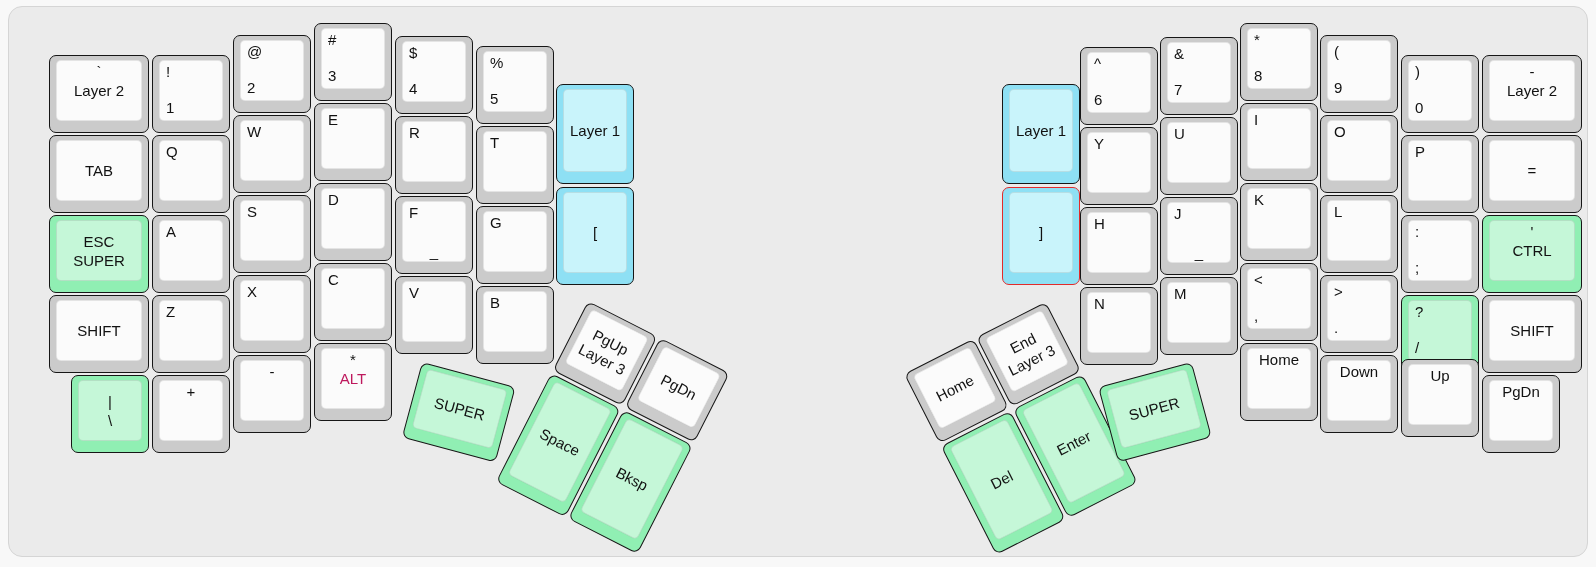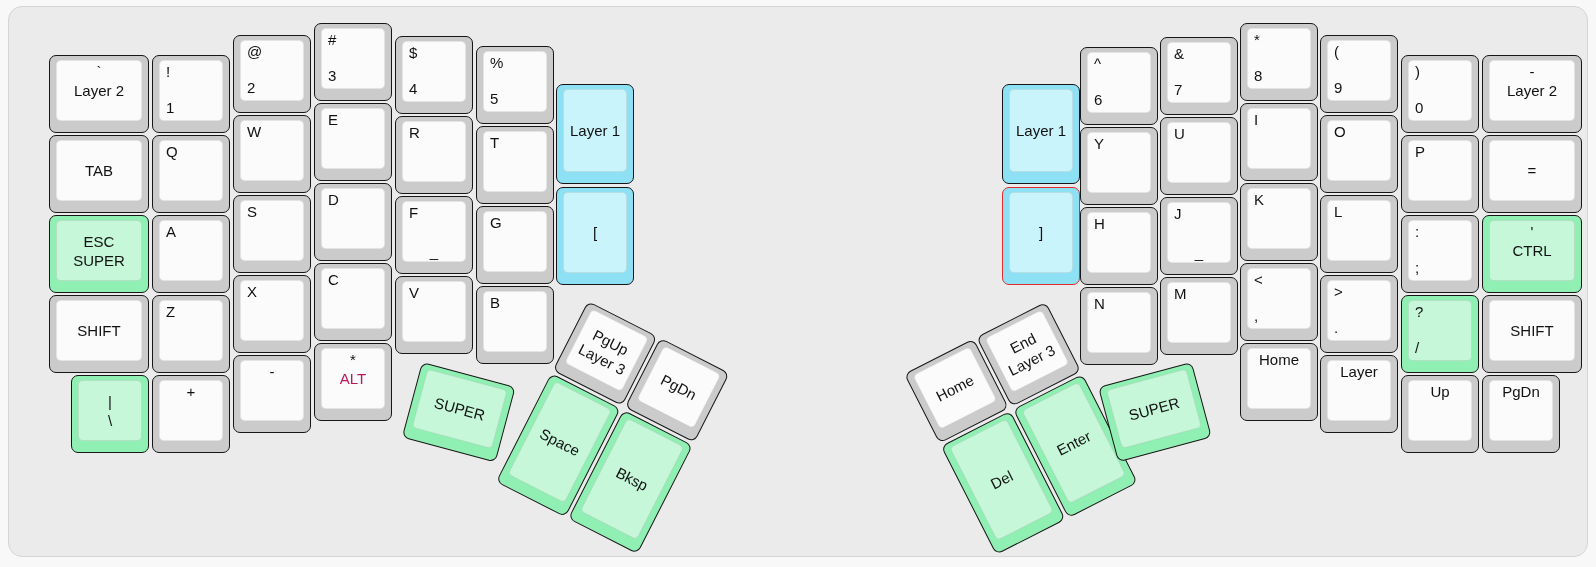--- a/index.html
+++ b/index.html
@@ -331,21 +331,21 @@
         </div>
       </div>
       <div class="key" style="left: 1311px; top: 268px; width: 78px; height: 78px; background: rgb(203, 203, 203); border-color: rgb(22, 22, 22);">
         <div class="ktop" style="background: rgb(251, 251, 251);">
           <span class="lg tl" style="color: rgb(17, 17, 17);">&gt;</span>
           <span class="lg bl" style="color: rgb(17, 17, 17);">.</span>
         </div>
       </div>
       <div class="key" style="left: 1311px; top: 348px; width: 78px; height: 78px; background: rgb(203, 203, 203); border-color: rgb(22, 22, 22);">
         <div class="ktop" style="background: rgb(251, 251, 251);">
-          <span class="lg tc" style="color: rgb(17, 17, 17);">Layer</span>
+          <span class="lg tc" style="color: rgb(17, 17, 17);">Down</span>
         </div>
       </div>
       <div class="key" style="left: 1392px; top: 48px; width: 78px; height: 78px; background: rgb(203, 203, 203); border-color: rgb(22, 22, 22);">
         <div class="ktop" style="background: rgb(251, 251, 251);">
           <span class="lg tl" style="color: rgb(17, 17, 17);">)</span>
           <span class="lg bl" style="color: rgb(17, 17, 17);">0</span>
         </div>
       </div>
       <div class="key" style="left: 1392px; top: 128px; width: 78px; height: 78px; background: rgb(203, 203, 203); border-color: rgb(22, 22, 22);">
         <div class="ktop" style="background: rgb(251, 251, 251);">
@@ -357,21 +357,21 @@
           <span class="lg tl" style="color: rgb(17, 17, 17);">:</span>
           <span class="lg bl" style="color: rgb(17, 17, 17);">;</span>
         </div>
       </div>
       <div class="key" style="left: 1392px; top: 288px; width: 78px; height: 78px; background: rgb(144, 239, 179); border-color: rgb(22, 22, 22);">
         <div class="ktop" style="background: rgb(197, 247, 216);">
           <span class="lg tl" style="color: rgb(17, 17, 17);">?</span>
           <span class="lg bl" style="color: rgb(17, 17, 17);">/</span>
         </div>
       </div>
-      <div class="key" style="left: 1392px; top: 368px; width: 78px; height: 78px; background: rgb(203, 203, 203); border-color: rgb(22, 22, 22);">
+      <div class="key" style="left: 1392px; top: 352px; width: 78px; height: 78px; background: rgb(203, 203, 203); border-color: rgb(22, 22, 22);">
         <div class="ktop" style="background: rgb(251, 251, 251);">
           <span class="lg tc" style="color: rgb(17, 17, 17);">Up</span>
         </div>
       </div>
       <div class="key" style="left: 1473px; top: 48px; width: 100px; height: 78px; background: rgb(203, 203, 203); border-color: rgb(22, 22, 22);">
         <div class="ktop" style="background: rgb(251, 251, 251);">
           <span class="lg tc" style="color: rgb(17, 17, 17);">-</span>
           <span class="lg c" style="color: rgb(17, 17, 17);">Layer 2</span>
         </div>
       </div>

